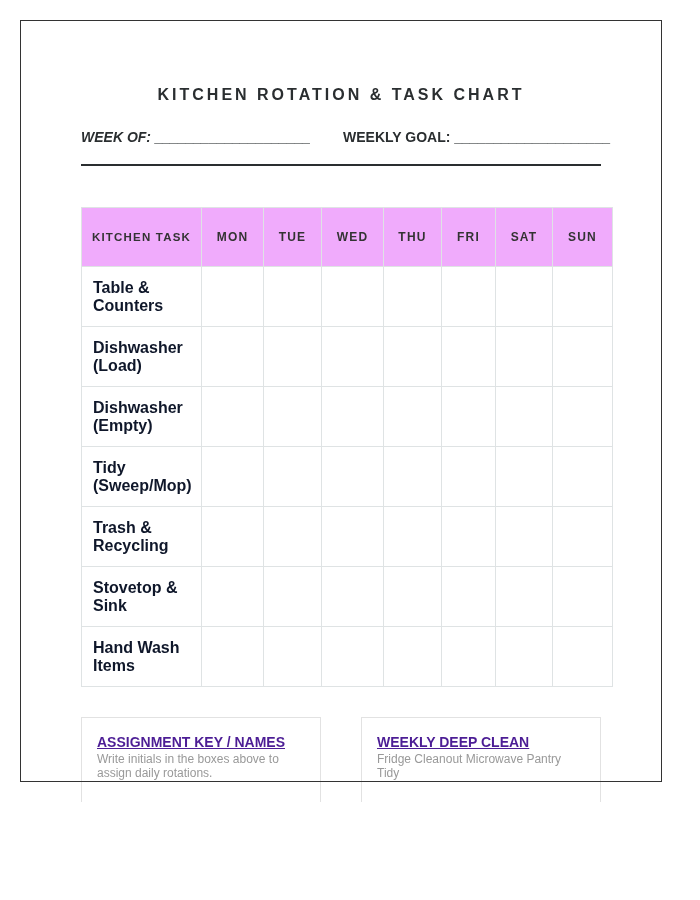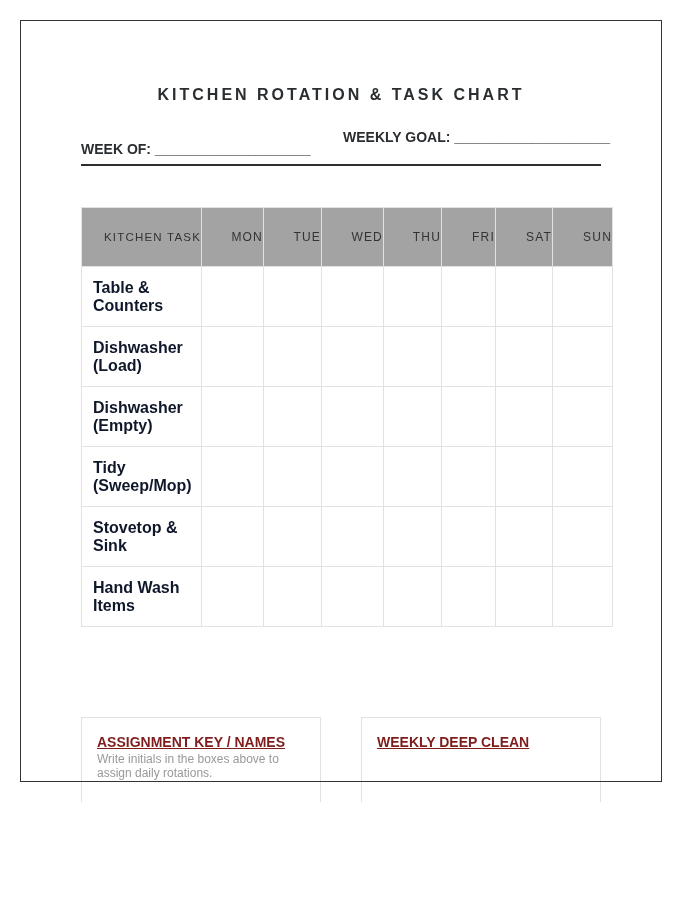--- a/index.html
+++ b/index.html
@@ -22,57 +22,57 @@
     .title {
       position: absolute; left: 81px; width: 520px; top: 80px;
       text-align: center; font-size: 16px; font-weight: bold;
       letter-spacing: 3px; color: #2a2e30; line-height: 30px;
     }
     .meta-row {
       position: absolute; left: 81px; top: 128px; width: 520px;
       font-size: 14px; font-weight: bold; color: #2a2e30; line-height: 18px;
       white-space: nowrap;
     }
-    .meta-row .week { position: absolute; left: 0; top: 12px; }
+    .meta-row .week { position: absolute; left: 0; top: 0; font-style: italic; }
     .meta-row .goal { position: absolute; left: 262px; top: 0; }
     .rule {
       position: absolute; left: 81px; top: 164px; width: 520px; height: 2px;
       background: #2a2e30;
     }
     table.chart {
       position: absolute; left: 81px; top: 207px;
       border-collapse: collapse; table-layout: fixed;
       width: 531px;
     }
     table.chart th, table.chart td {
       border: 1px solid #dfe3e4;
     }
     table.chart thead th {
-      height: 59px; background: #a3a3a3;
-      font-size: 12px; font-weight: normal; letter-spacing: 1.2px;
-      color: #333; text-align: right; vertical-align: middle;
+      height: 59px; background: #f0abfc;
+      font-size: 12px; font-weight: bold; letter-spacing: 1.2px;
+      color: #333; text-align: center; vertical-align: middle;
       line-height: 14px;
     }
     table.chart thead th.task-head { font-size: 11.5px; }
     table.chart tbody td { height: 60px; }
     table.chart tbody td.task {
       font-size: 16px; font-weight: bold; color: #0f172a;
       line-height: 18px; padding: 0 6px 0 11px; vertical-align: middle;
     }
     table.chart tbody td.cell { cursor: text; }
     .card {
       position: absolute; top: 717px; width: 240px; height: 120px;
       border: 1px solid #e2e2e2; background: #fff;
       padding: 16px 15px 0 15px;
     }
     .card.left { left: 81px; }
     .card.right { left: 361px; }
     .card h3 {
       font-size: 14px; font-weight: bold; text-decoration: underline;
-      color: #7f1d1d; line-height: 16px; margin-top: 0;
+      color: #4c1d95; line-height: 16px; margin-top: 0;
     }
     .card p {
       font-size: 12px; color: #999999; line-height: 14px;
       margin-top: 2px; width: 200px;
     }
   </style>
 </head>
 <body>
 
 <div class="sheet">
@@ -143,20 +143,30 @@
         <td class="task">Tidy (Sweep/Mop)</td>
         <td class="cell"></td>
         <td class="cell"></td>
         <td class="cell"></td>
         <td class="cell"></td>
         <td class="cell"></td>
         <td class="cell"></td>
         <td class="cell"></td>
       </tr>
       <tr>
+        <td class="task">Trash &amp; Recycling</td>
+        <td class="cell"></td>
+        <td class="cell"></td>
+        <td class="cell"></td>
+        <td class="cell"></td>
+        <td class="cell"></td>
+        <td class="cell"></td>
+        <td class="cell"></td>
+      </tr>
+      <tr>
         <td class="task">Stovetop &amp; Sink</td>
         <td class="cell"></td>
         <td class="cell"></td>
         <td class="cell"></td>
         <td class="cell"></td>
         <td class="cell"></td>
         <td class="cell"></td>
         <td class="cell"></td>
       </tr>
       <tr>
@@ -172,16 +182,17 @@
     </tbody>
   </table>
 
   <div class="card left">
     <h3>ASSIGNMENT KEY / NAMES</h3>
     <p>Write initials in the boxes above to assign daily rotations.</p>
   </div>
 
   <div class="card right">
     <h3>WEEKLY DEEP CLEAN</h3>
+    <p>Fridge Cleanout Microwave Pantry Tidy</p>
   </div>
 </div>
 
 <div class="page-frame"></div>
 
 </body></html>

